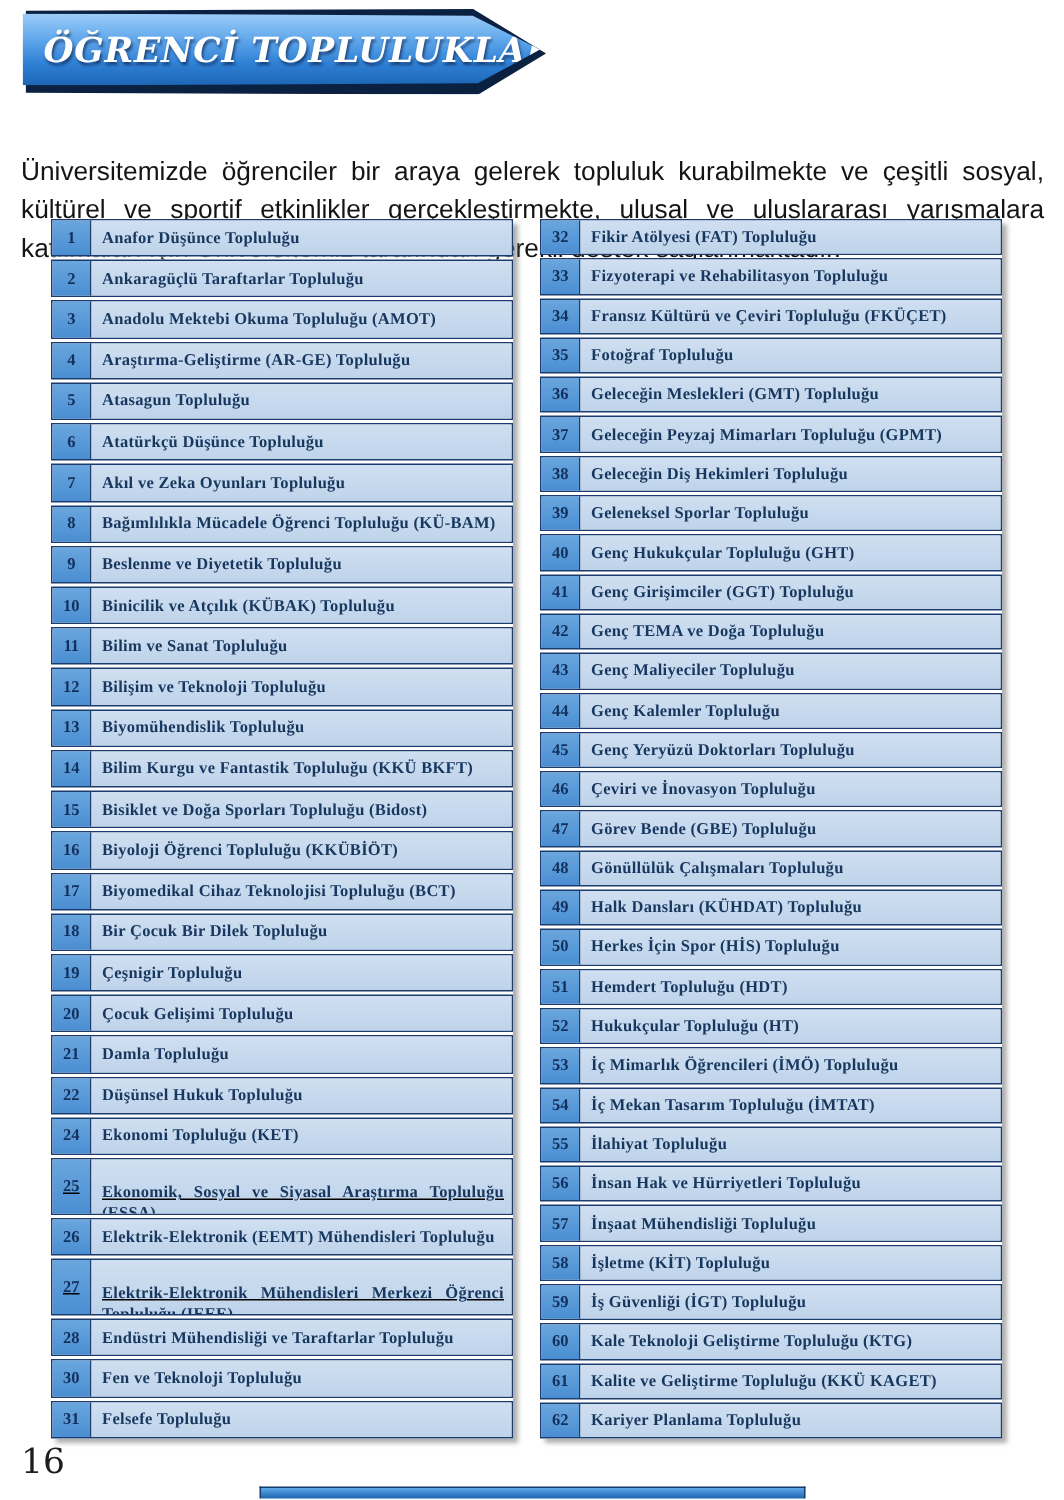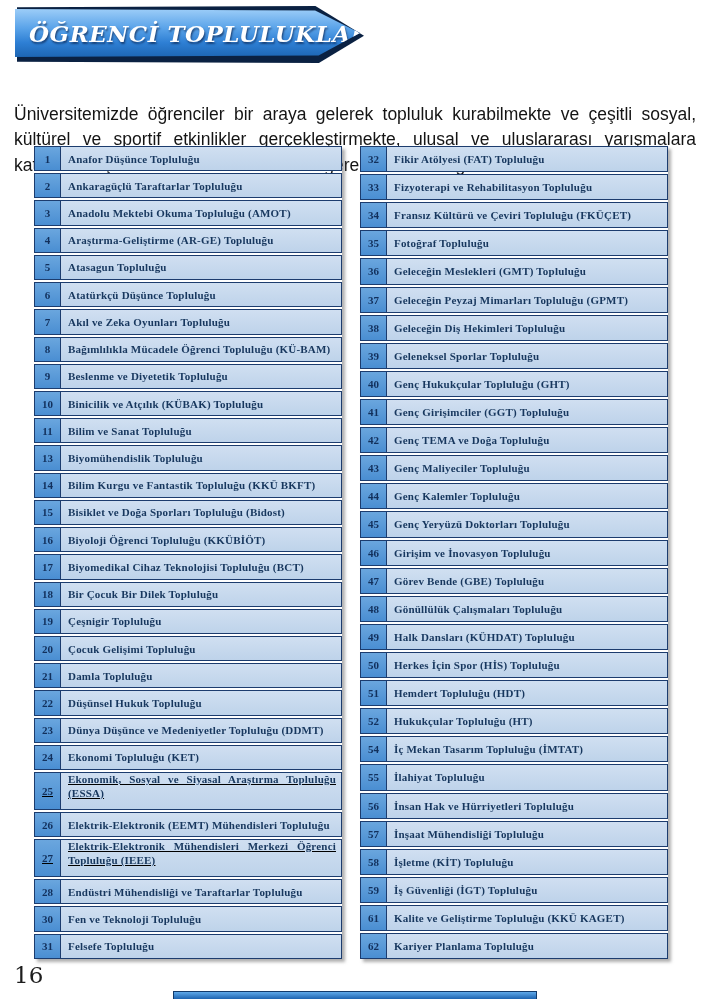--- a/index.html
+++ b/index.html
@@ -61,21 +61,21 @@
   .name-cell{
     flex:1 1 auto;min-width:0;
     background:linear-gradient(180deg,#d0dff1 0%,#bed3ea 100%);
     display:flex;align-items:center;
     padding:0 5px 0 7px;
     font-size:11px;font-weight:bold;color:#17375e;letter-spacing:.2px;
     white-space:nowrap;overflow:hidden;
   }
   .row.two-line .name-cell{
     white-space:normal;line-height:1.25;text-align:justify;
-    display:block;padding-top:0;
+    display:block;padding-top:16px;
   }
 
   
   .page-number{
     position:absolute;left:14px;top:962px;
     font-family:"DejaVu Serif",serif;font-size:23px;color:#1d1d1d;
   }
   .footer-ribbon{
     position:absolute;left:50%;transform:translateX(-50%);
     bottom:1px;width:362px;height:7px;
@@ -135,20 +135,24 @@
       </div>
       <div class="row">
         <div class="num-cell">10</div>
         <div class="name-cell">Binicilik ve Atçılık (KÜBAK) Topluluğu</div>
       </div>
       <div class="row">
         <div class="num-cell">11</div>
         <div class="name-cell">Bilim ve Sanat Topluluğu</div>
       </div>
       <div class="row">
+        <div class="num-cell">12</div>
+        <div class="name-cell">Bilişim ve Teknoloji Topluluğu</div>
+      </div>
+      <div class="row">
         <div class="num-cell">13</div>
         <div class="name-cell">Biyomühendislik Topluluğu</div>
       </div>
       <div class="row">
         <div class="num-cell">14</div>
         <div class="name-cell">Bilim Kurgu ve Fantastik Topluluğu (KKÜ BKFT)</div>
       </div>
       <div class="row">
         <div class="num-cell">15</div>
         <div class="name-cell">Bisiklet ve Doğa Sporları Topluluğu (Bidost)</div>
@@ -173,24 +177,20 @@
         <div class="num-cell">20</div>
         <div class="name-cell">Çocuk Gelişimi Topluluğu</div>
       </div>
       <div class="row">
         <div class="num-cell">21</div>
         <div class="name-cell">Damla Topluluğu</div>
       </div>
       <div class="row">
         <div class="num-cell">22</div>
         <div class="name-cell">Düşünsel Hukuk Topluluğu</div>
-      </div>
-      <div class="row">
-        <div class="num-cell">23</div>
-        <div class="name-cell">Dünya Düşünce ve Medeniyetler Topluluğu (DDMT)</div>
       </div>
       <div class="row">
         <div class="num-cell">24</div>
         <div class="name-cell">Ekonomi Topluluğu (KET)</div>
       </div>
       <div class="row two-line">
         <div class="num-cell">25</div>
         <div class="name-cell">Ekonomik, Sosyal ve Siyasal Araştırma Topluluğu (ESSA)</div>
       </div>
       <div class="row">
@@ -266,21 +266,21 @@
       <div class="row">
         <div class="num-cell">44</div>
         <div class="name-cell">Genç Kalemler Topluluğu</div>
       </div>
       <div class="row">
         <div class="num-cell">45</div>
         <div class="name-cell">Genç Yeryüzü Doktorları Topluluğu</div>
       </div>
       <div class="row">
         <div class="num-cell">46</div>
-        <div class="name-cell">Girişim ve İnovasyon Topluluğu</div>
+        <div class="name-cell">Çeviri ve İnovasyon Topluluğu</div>
       </div>
       <div class="row">
         <div class="num-cell">47</div>
         <div class="name-cell">Görev Bende (GBE)  Topluluğu</div>
       </div>
       <div class="row">
         <div class="num-cell">48</div>
         <div class="name-cell">Gönüllülük Çalışmaları Topluluğu</div>
       </div>
       <div class="row">
@@ -293,20 +293,24 @@
       </div>
       <div class="row">
         <div class="num-cell">51</div>
         <div class="name-cell">Hemdert Topluluğu (HDT)</div>
       </div>
       <div class="row">
         <div class="num-cell">52</div>
         <div class="name-cell">Hukukçular Topluluğu (HT)</div>
       </div>
       <div class="row">
+        <div class="num-cell">53</div>
+        <div class="name-cell">İç Mimarlık Öğrencileri (İMÖ) Topluluğu</div>
+      </div>
+      <div class="row">
         <div class="num-cell">54</div>
         <div class="name-cell">İç Mekan Tasarım Topluluğu (İMTAT)</div>
       </div>
       <div class="row">
         <div class="num-cell">55</div>
         <div class="name-cell">İlahiyat Topluluğu</div>
       </div>
       <div class="row">
         <div class="num-cell">56</div>
         <div class="name-cell">İnsan Hak ve Hürriyetleri Topluluğu</div>
@@ -317,20 +321,24 @@
       </div>
       <div class="row">
         <div class="num-cell">58</div>
         <div class="name-cell">İşletme (KİT) Topluluğu</div>
       </div>
       <div class="row">
         <div class="num-cell">59</div>
         <div class="name-cell">İş Güvenliği (İGT) Topluluğu</div>
       </div>
       <div class="row">
+        <div class="num-cell">60</div>
+        <div class="name-cell">Kale Teknoloji Geliştirme Topluluğu (KTG)</div>
+      </div>
+      <div class="row">
         <div class="num-cell">61</div>
         <div class="name-cell">Kalite ve Geliştirme Topluluğu (KKÜ KAGET)</div>
       </div>
       <div class="row">
         <div class="num-cell">62</div>
         <div class="name-cell">Kariyer Planlama Topluluğu</div>
       </div>
     </div>
 </div>
 

